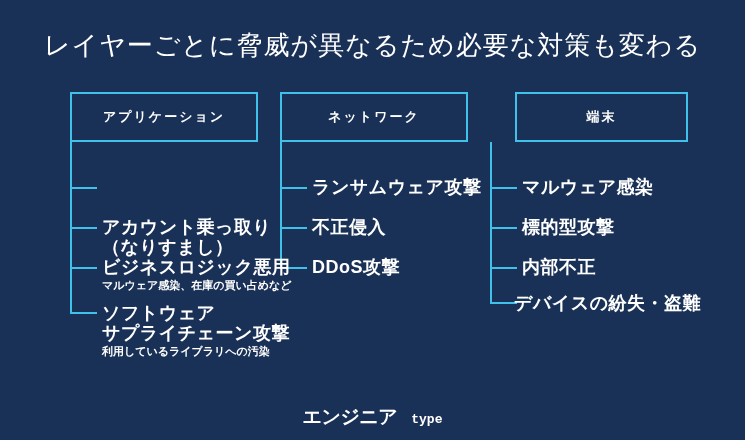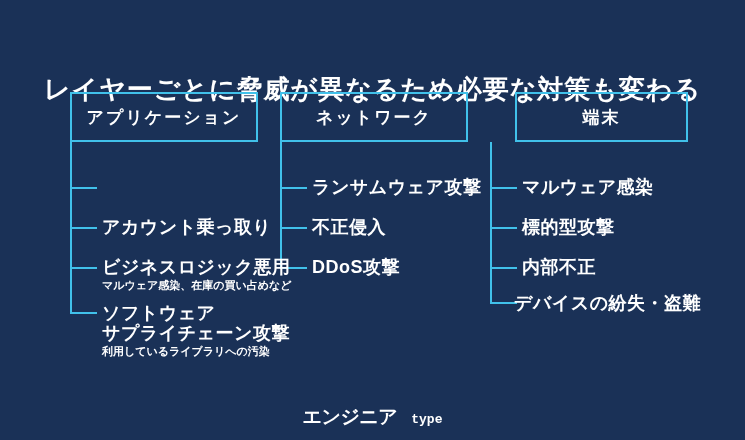--- a/index.html
+++ b/index.html
@@ -4,28 +4,28 @@
 <style>
   html,body{margin:0;padding:0;background:#10203c;}
   .page{
     position:relative;width:745px;height:440px;overflow:hidden;
     background:var(--bg,#1a3157);
     color:var(--text,#ffffff);
     font-family:"Liberation Sans","DejaVu Sans",sans-serif;
   }
   .title{
     position:absolute;top:28px;left:0;width:100%;text-align:center;
-    font-size:26px;font-weight:bold;letter-spacing:1px;white-space:nowrap;margin-top:44px;
+    font-size:26px;font-weight:normal;letter-spacing:1px;white-space:nowrap;
   }
   .hbox{
     position:absolute;top:92px;height:50px;box-sizing:border-box;
     border:2px solid var(--accent,#41c1ea);
     display:flex;align-items:center;justify-content:center;
   }
-  .hlabel{font-size:17px;font-weight:bold;letter-spacing:2px;white-space:nowrap;}
+  .hlabel{font-size:13px;font-weight:bold;letter-spacing:2px;white-space:nowrap;}
   .vline{position:absolute;top:142px;width:2px;background:var(--accent,#41c1ea);}
   .tick{position:absolute;width:27px;height:2px;background:var(--accent,#41c1ea);}
   .item{position:absolute;font-weight:bold;}
   .item .line{font-size:18px;line-height:20px;letter-spacing:.5px;white-space:nowrap;}
   .item .note{font-size:11px;line-height:13px;margin-top:2px;letter-spacing:0;white-space:nowrap;}
   .logo{position:absolute;top:404px;left:0;width:100%;text-align:center;white-space:nowrap;}
   .logo-jp{font-size:19px;font-weight:bold;letter-spacing:-.5px;}
   .logo-en{font-size:13px;font-weight:bold;font-family:Liberation Mono, monospace;margin-left:14px;}
 </style>
 </head>
@@ -58,20 +58,21 @@
   <div class="tick" style="left:280px;top:227px"></div>
   <div class="tick" style="left:280px;top:267px"></div>
 
   <div class="tick" style="left:490px;top:187px"></div>
   <div class="tick" style="left:490px;top:227px"></div>
   <div class="tick" style="left:490px;top:267px"></div>
   <div class="tick" style="left:490px;top:302px"></div>
 
   <div class="item" style="left:102px;top:217px">
     <div class="line">アカウント乗っ取り</div>
+    <div class="line">（なりすまし）</div>
   </div>
   <div class="item" style="left:102px;top:257px">
     <div class="line">ビジネスロジック悪用</div>
     <div class="note">マルウェア感染、在庫の買い占めなど</div>
   </div>
   <div class="item" style="left:102px;top:303px">
     <div class="line">ソフトウェア</div>
     <div class="line">サプライチェーン攻撃</div>
     <div class="note">利用しているライブラリへの汚染</div>
   </div>

